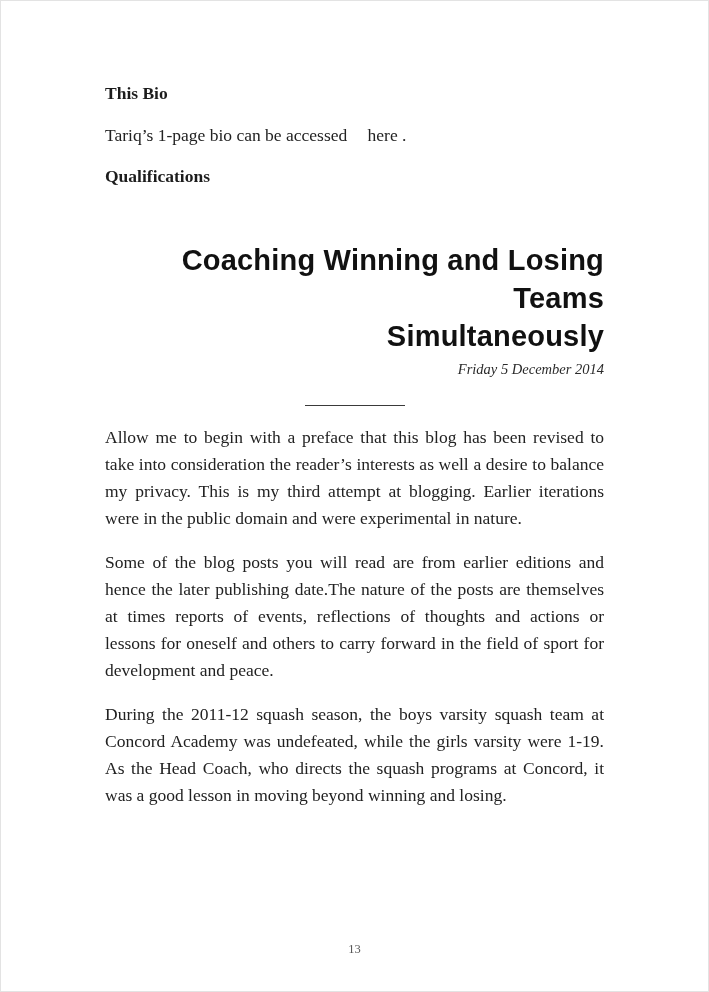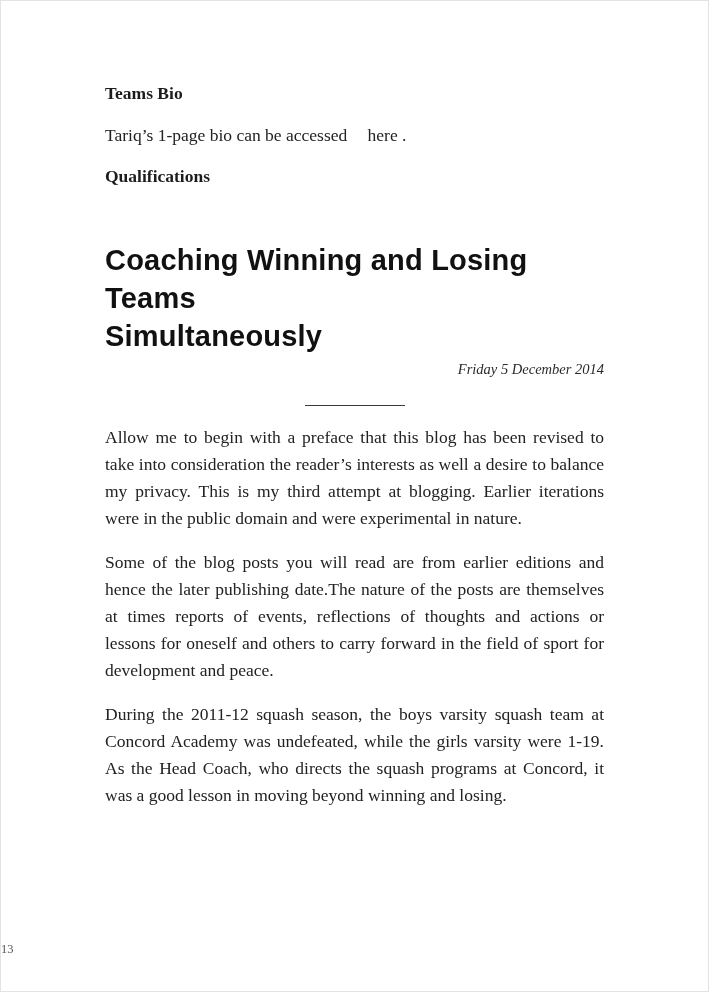--- a/index.html
+++ b/index.html
@@ -35,21 +35,21 @@
     color: #222222;
   }
   .inline-link {
     color: inherit;
     text-decoration: none;
     cursor: pointer;
     padding-left: 16px;
   }
   .article-title {
     margin: 54px 0 0 0;
-    text-align: left;
+    text-align: right;
     font-family: "Liberation Sans", "DejaVu Sans", sans-serif;
     font-weight: 700;
     font-size: 29px;
     line-height: 38px;
     color: #111111;
     letter-spacing: 0.2px;
   }
   .article-date {
     margin-top: 4px;
     text-align: right;
@@ -62,31 +62,32 @@
     width: 100px;
     height: 1px;
     background: #3a3a3a;
     margin: 26px auto 18px auto;
   }
   .page-number {
     position: absolute;
     left: 0;
     right: 0;
     bottom: 34px;
+    text-align: center;
     font-size: 12.5px;
     color: #555555;
   }
 </style>
 </head>
 <body>
 
 <div class="page">
   <div class="content">
 
-    <h3 class="subheading">Teams Bio</h3>
+    <h3 class="subheading">This Bio</h3>
 
     <p class="para"><span>Tariq’s 1-page bio can be accessed </span><span class="inline-link">here</span><span> .</span></p>
 
     <h3 class="subheading">Qualifications</h3>
 
 
     <h1 class="article-title"><span>Coaching Winning and Losing Teams</span><br><span>Simultaneously</span></h1>
 
     <div class="article-date">Friday 5 December 2014</div>
 

